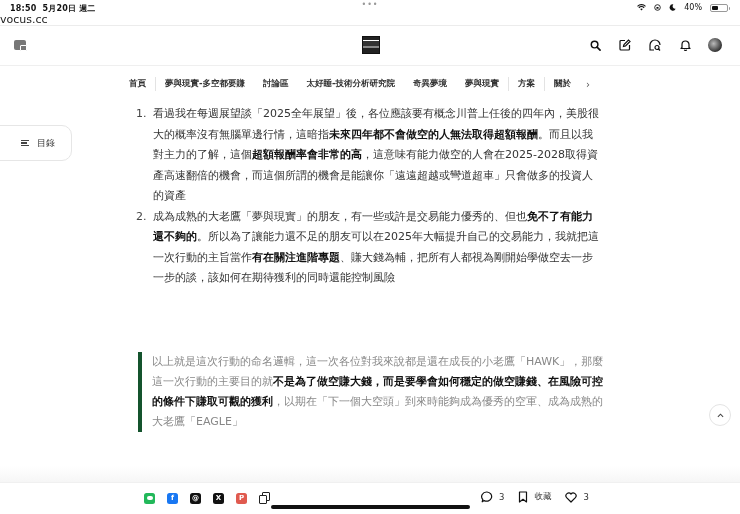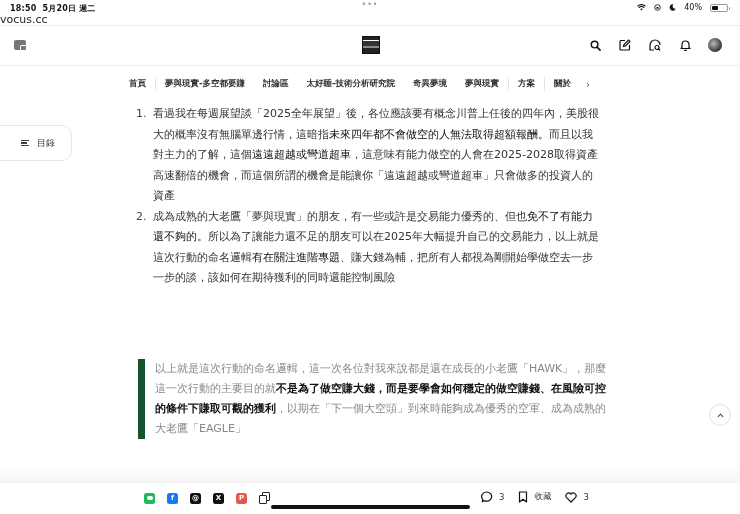--- a/index.html
+++ b/index.html
@@ -57,25 +57,25 @@
       display: flex; align-items: center; justify-content: center; gap: 8px;
       font-size: 9px; color: #333; padding-left: 14px;
     }
     .toc .ico { display: flex; flex-direction: column; gap: 1.5px; }
     .toc .ico span { display: block; height: 1.3px; background: #444; }
     
     .article { position: absolute; left: 133px; top: 104px; width: 470px; font-size: 11px; line-height: 20.5px; color: #333; }
     .article ol { list-style: none; }
     .article li { position: relative; padding-left: 20px; }
     .article li .num { position: absolute; left: 3px; top: 0; color: #444; }
-    .article b { color: #111; font-weight: normal; }
+    .article b { color: #111; font-weight: bold; }
     .quote {
       position: absolute; left: 138px; top: 352px; width: 470px;
-      border-left: 7px solid #14532d; padding-left: 10px;
-      font-size: 11px; line-height: 20px; color: #888; margin-top: 7px;
+      border-left: 4px solid #14532d; padding-left: 10px;
+      font-size: 11px; line-height: 20px; color: #888;
     }
     .quote b { color: #111; font-weight: bold; }
     
     .scrolltop {
       position: absolute; left: 709px; top: 404px; width: 22px; height: 22px;
       border-radius: 50%; border: 1px solid #e4e4e4; background: #fff;
       display: flex; align-items: center; justify-content: center; font-size: 9px; color: #444;
     }
     
     .fade { position: absolute; left: 0; right: 0; top: 466px; height: 16px; background: linear-gradient(#fff, #f6f6f6); }
@@ -176,25 +176,25 @@
       <span style="width:6px"></span>
       <span style="width:8px"></span>
     </span>
   <span>目錄</span>
 </div>
 
 <div class="article">
   <ol>
     <li>
       <span class="num">1.</span>
-      <span>看過我在每週展望談「2025全年展望」後，各位應該要有概念川普上任後的四年內，美股很大的概率沒有無腦單邊行情，這暗指</span><b>未來四年都不會做空的人無法取得超額報酬</b><span>。而且以我對主力的了解，這個</span><b>遠遠超越或彎道超車</b><span>，這意味有能力做空的人會在2025-2028取得資產高速翻倍的機會，而這個所謂的機會是能讓你「遠遠超越或彎道超車」只會做多的投資人的資產</span>
+      <span>看過我在每週展望談「2025全年展望」後，各位應該要有概念川普上任後的四年內，美股很大的概率沒有無腦單邊行情，這暗指</span><b>未來四年都不會做空的人無法取得超額報酬</b><span>。而且以我對主力的了解，這個</span><b>超額報酬率會非常的高</b><span>，這意味有能力做空的人會在2025-2028取得資產高速翻倍的機會，而這個所謂的機會是能讓你「遠遠超越或彎道超車」只會做多的投資人的資產</span>
     </li>
     <li>
       <span class="num">2.</span>
-      <span>成為成熟的大老鷹「夢與現實」的朋友，有一些或許是交易能力優秀的、但也</span><b>免不了有能力還不夠的</b><span>。所以為了讓能力還不足的朋友可以在2025年大幅提升自己的交易能力，以上就是這次行動的命名邏輯</span><b>有在關注進階專題</b><span>、賺大錢為輔，把所有人都視為剛開始學做空去一步一步的談，該如何在期待獲利的同時還能控制風險</span>
+      <span>成為成熟的大老鷹「夢與現實」的朋友，有一些或許是交易能力優秀的、但也</span><b>免不了有能力還不夠的</b><span>。所以為了讓能力還不足的朋友可以在2025年大幅提升自己的交易能力，我就把這一次行動的主旨當作</span><b>有在關注進階專題</b><span>、賺大錢為輔，把所有人都視為剛開始學做空去一步一步的談，該如何在期待獲利的同時還能控制風險</span>
     </li>
   </ol>
 </div>
 
 <div class="quote">
   <span>以上就是這次行動的命名邏輯，這一次各位對我來說都是還在成長的小老鷹「HAWK」，那麼這一次行動的主要目的就</span><b>不是為了做空賺大錢，而是要學會如何穩定的做空賺錢、在風險可控的條件下賺取可觀的獲利</b><span>，以期在「下一個大空頭」到來時能夠成為優秀的空軍、成為成熟的大老鷹「EAGLE」</span>
 </div>
 
 <div class="scrolltop">
   <svg width="7" height="5" viewBox="0 0 8 5">

